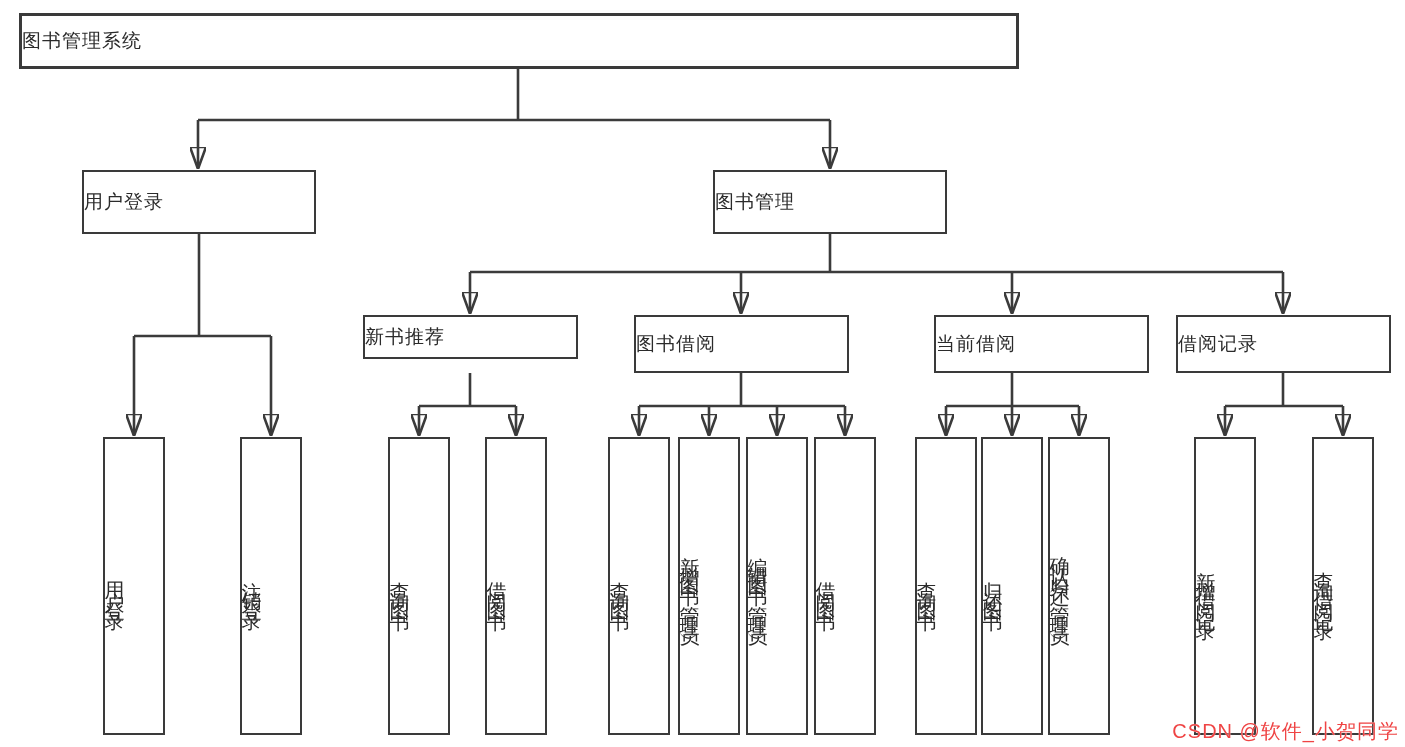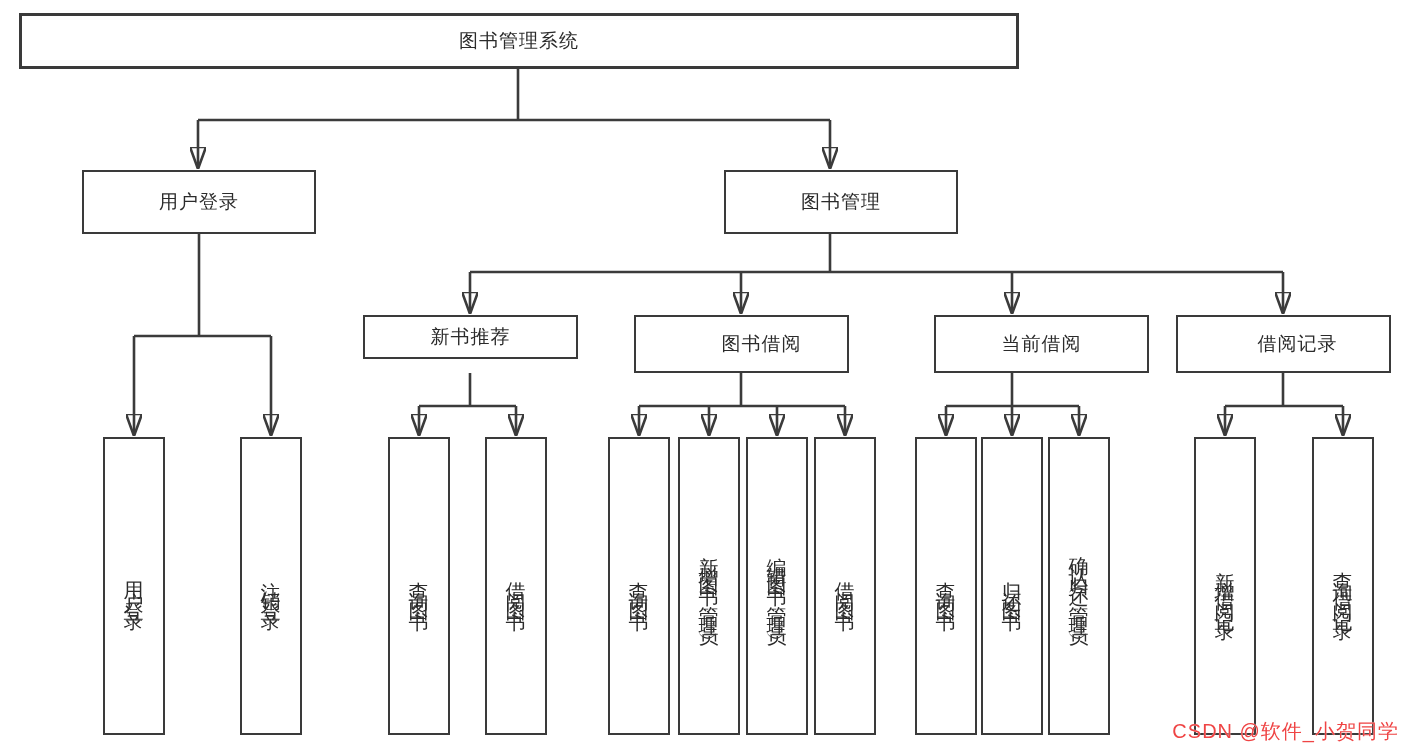--- a/index.html
+++ b/index.html
@@ -29,21 +29,20 @@
   .wires path.arr {
     marker-end: url(#arrowhead);
   }
   .box {
     position: absolute;
     box-sizing: border-box;
     background: #ffffff;
     border: 2px solid #3a3a3a;
     display: flex;
     align-items: center;
-    justify-content: center;
     color: #2b2b2b;
   }
   .box.root { border-width: 3px; }
   .hlabel {
     font-size: 19px;
     letter-spacing: 1px;
     white-space: nowrap;
   }
   .leaf .vtext {
     writing-mode: vertical-rl;
@@ -118,34 +117,34 @@
     <path class="arr" d="M1343 406 V435"></path>
   </svg>
 
   <div class="box root" style="left:19px; top:13px; width:1000px; height:56px;">
     <span class="hlabel">图书管理系统</span>
   </div>
 
   <div class="box" style="left:82px; top:170px; width:234px; height:64px;">
     <span class="hlabel">用户登录</span>
   </div>
-  <div class="box" style="left:713px; top:170px; width:234px; height:64px;margin-left:11px;">
+  <div class="box" style="left:713px; top:170px; width:234px; height:64px;">
     <span class="hlabel">图书管理</span>
   </div>
 
   <div class="box" style="left:363px; top:315px; width:215px; height:44px;">
     <span class="hlabel">新书推荐</span>
   </div>
-  <div class="box" style="left:634px; top:315px; width:215px; height:58px;padding-left:40px;">
+  <div class="box" style="left:634px; top:315px; width:215px; height:58px;">
     <span class="hlabel">图书借阅</span>
   </div>
   <div class="box" style="left:934px; top:315px; width:215px; height:58px;">
     <span class="hlabel">当前借阅</span>
   </div>
-  <div class="box" style="left:1176px; top:315px; width:215px; height:58px;padding-left:28px;">
+  <div class="box" style="left:1176px; top:315px; width:215px; height:58px;">
     <span class="hlabel">借阅记录</span>
   </div>
 
   <div class="box leaf" style="left:103px; top:437px; width:62px; height:298px;">
     <span class="vtext">用户登录</span>
   </div>
   <div class="box leaf" style="left:240px; top:437px; width:62px; height:298px;">
     <span class="vtext">注销登录</span>
   </div>
 

